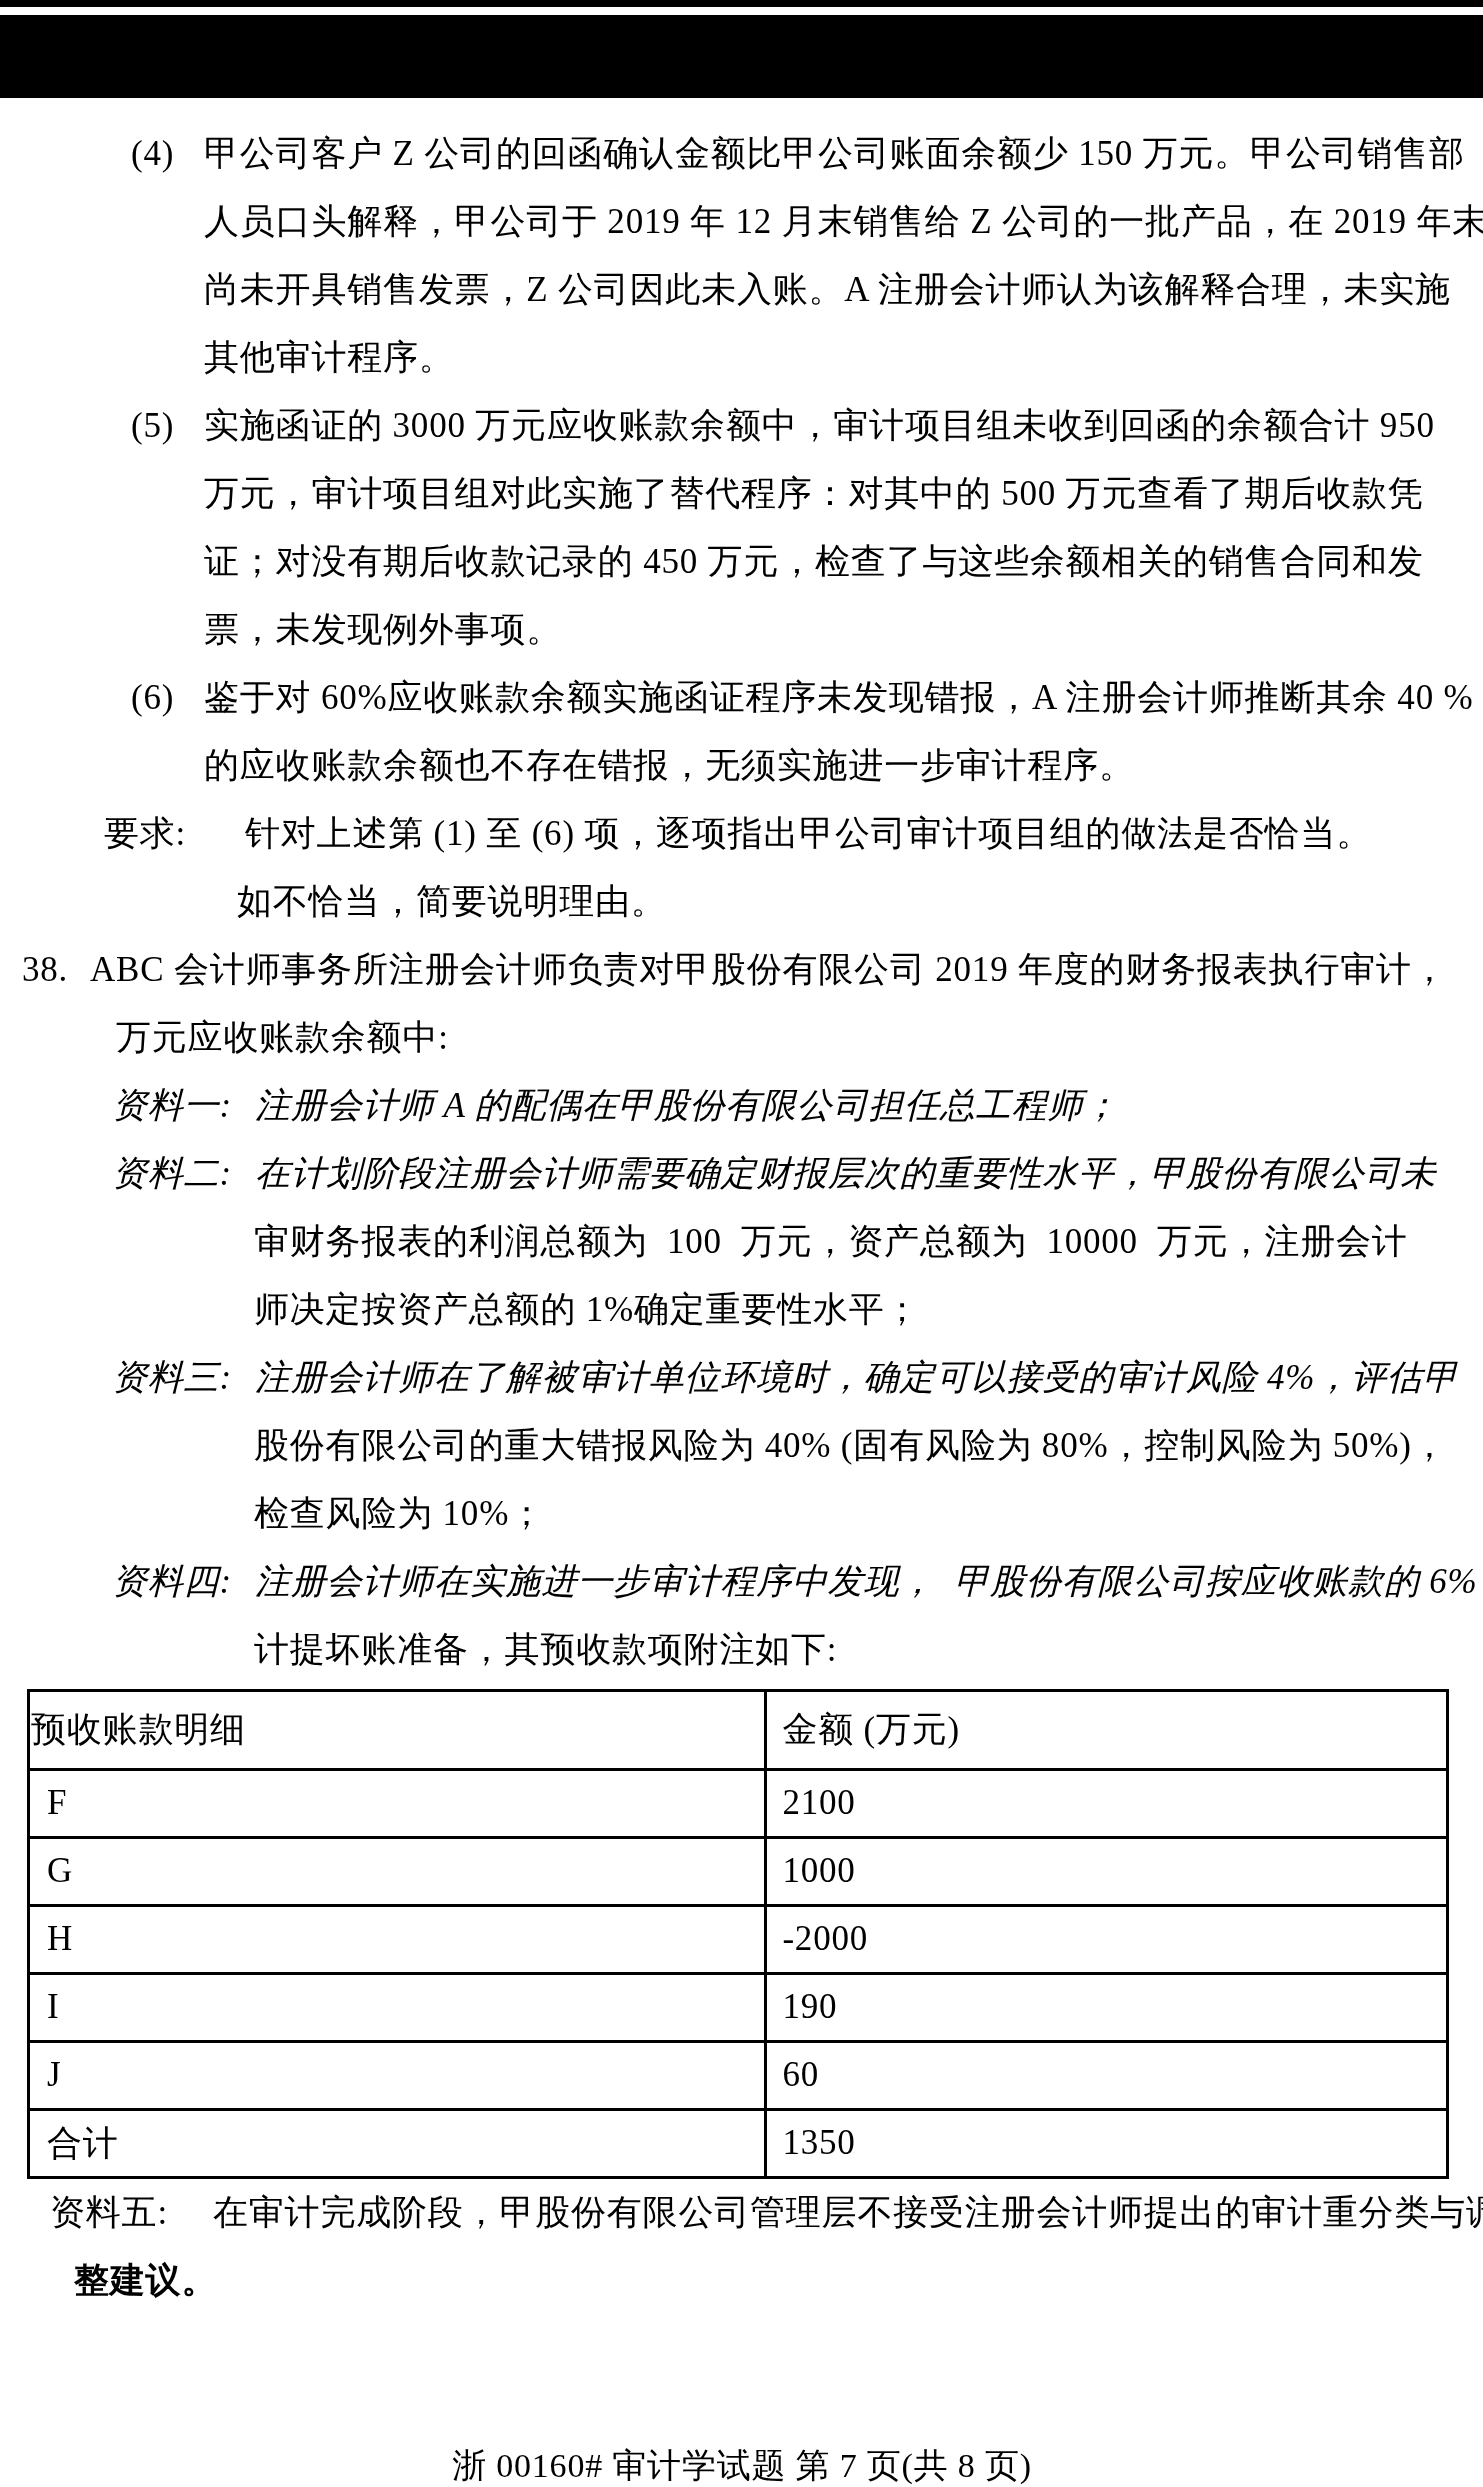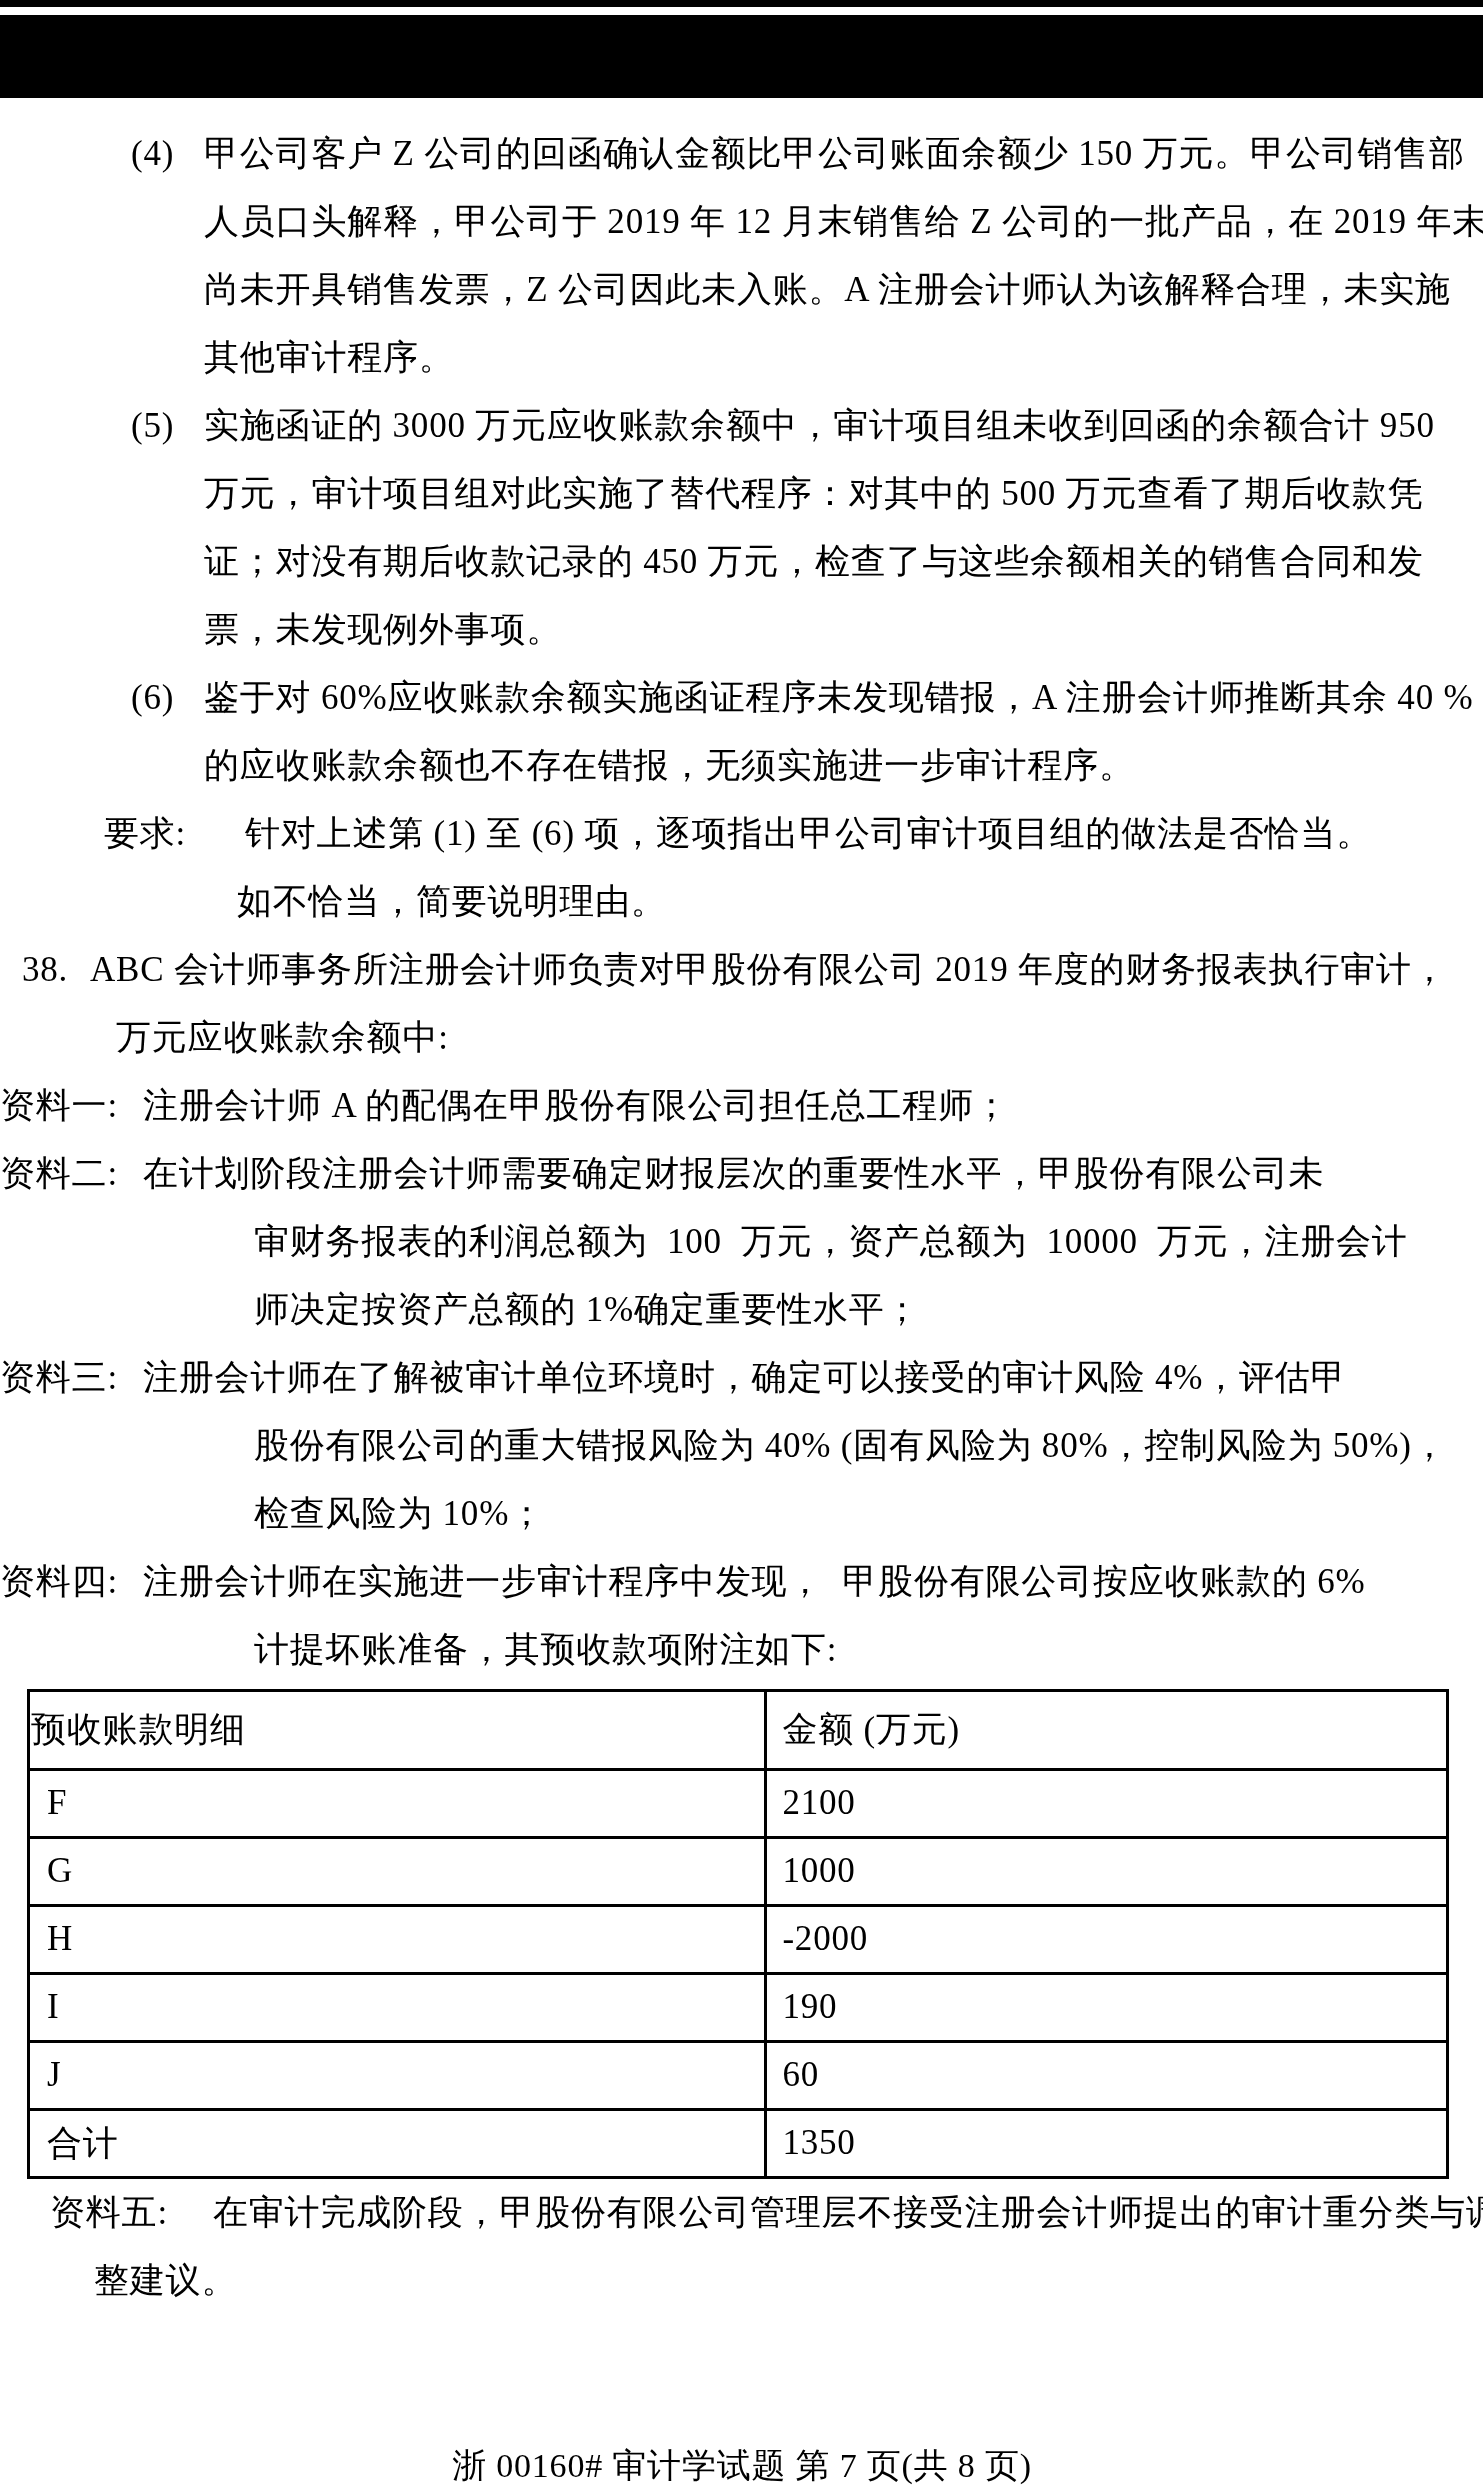--- a/index.html
+++ b/index.html
@@ -18,24 +18,24 @@
   .w-req{width:141px;}
   .w-q{width:68px;}
   .w-mat{width:143px;}
   .w-mat5{width:163px;}
   .pl170{padding-left:131px;}
   .pl265{padding-left:204px;}
   .pl135{padding-left:104px;}
   .pl307{padding-left:237px;}
   .pl55{padding-left:22px;}
   .pl150{padding-left:116px;}
-  .pl145{}
+  .pl145{padding-left:112px;font-style:italic;}
   .pl330{padding-left:254px;}
   .pl65{padding-left:50px;}
-  .pl238{padding-left:94px;}
+  .pl238{padding-left:74px;font-weight:bold;}
   table.tbl{
     border-collapse:collapse;margin:4.6px 0 0 27px;width:1422px;
     table-layout:fixed;
   }
   table.tbl th,table.tbl td{
     border:3.1px solid #000;font-size:35px;font-weight:normal;text-align:left;
     vertical-align:middle;letter-spacing:0.8px;
   }
   table.tbl th{height:74px;}
   table.tbl td{height:63px;}

